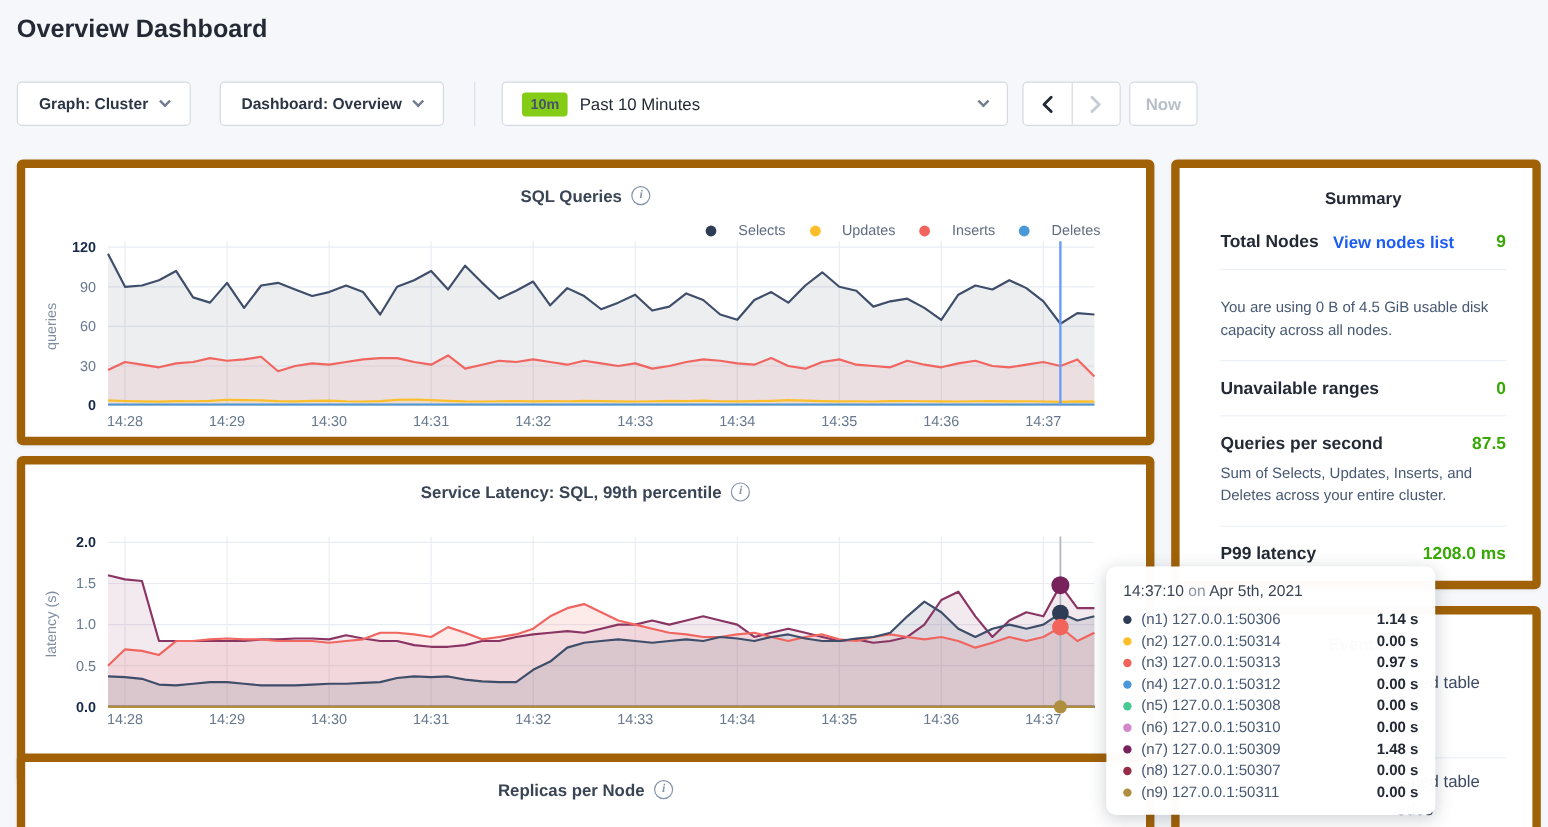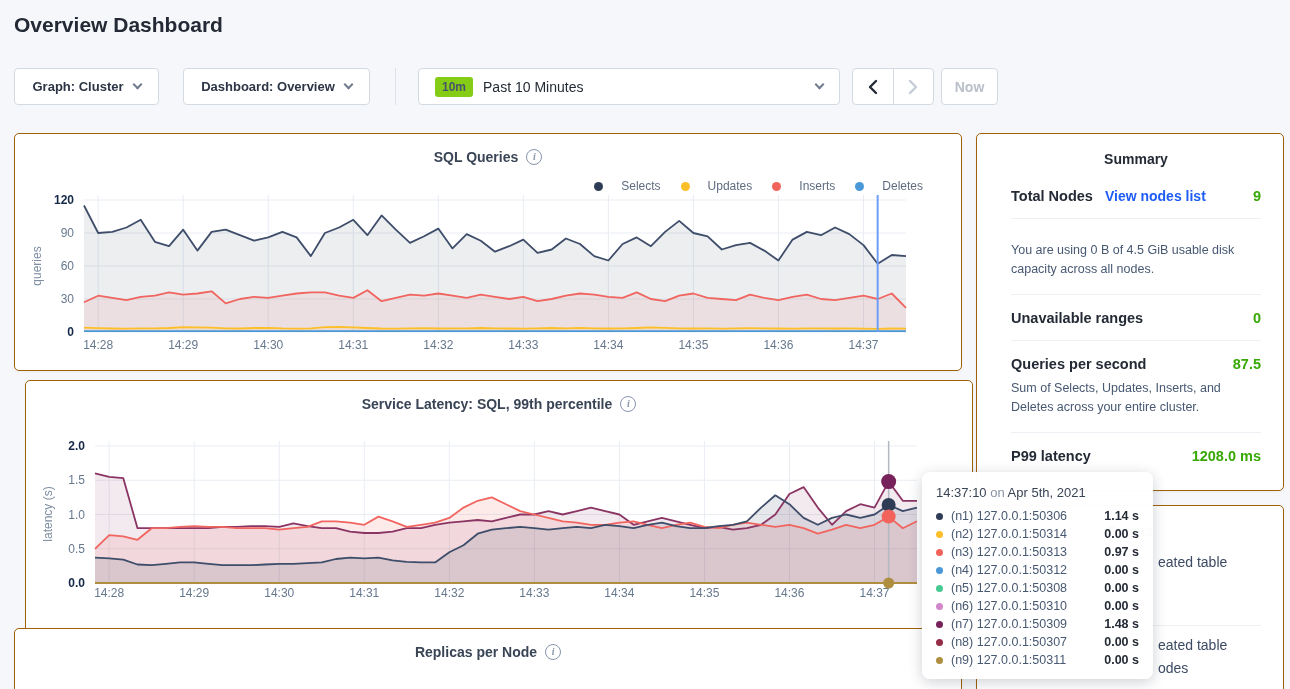--- a/index.html
+++ b/index.html
@@ -19,21 +19,21 @@
   .time-label { font-size:14px; font-weight:400; color:#242a35; }
   .arrow-group { position:absolute; left:852px; top:68px; width:82px; height:37px; background:#fff;
                  border:1px solid #d4dae2; border-radius:4px; display:flex; }
   .arrow-cell { flex:1; display:flex; align-items:center; justify-content:center; cursor:pointer; }
   .arrow-cell + .arrow-cell { border-left:1px solid #d4dae2; }
   .now-btn { position:absolute; left:941px; top:68px; width:57px; height:37px; background:#fff;
              border:1px solid #d4dae2; border-radius:4px; font-size:14px; font-weight:700;
              color:#b9bfc9; display:flex; align-items:center; justify-content:center; }
 
   
-  .card { position:absolute; background:#fff; border:1px solid #a16207; border-radius:5px;
+  .card { position:absolute; background:#fff; border:7px solid #a16207; border-radius:5px;
           box-shadow:0 1px 3px rgba(40,50,70,0.05); }
   .chart-title { position:absolute; left:0; right:0; top:14px; text-align:center;
                  font-size:14px; font-weight:700; color:#394455; }
   .chart-title .ttl { display:inline-block; vertical-align:middle; }
   .info-icon { display:inline-block; vertical-align:middle; margin-left:8px; width:16px; height:16px;
                border:1px solid #8695aa; border-radius:50%; color:#8695aa; font-size:10px;
                line-height:14px; text-align:center; font-family:"Liberation Serif", serif; font-style:italic; }
   .legend { position:absolute; top:45px; right:38px; display:flex; gap:20px; align-items:center; }
   .legend-item { display:flex; align-items:center; gap:18px; font-size:12px; color:#5f6c80; cursor:pointer;justify-content:space-between; }
   .legend-dot { width:9px; height:9px; border-radius:50%; }
@@ -49,21 +49,21 @@
   .sum-link { font-size:14px; font-weight:700; color:#1d5cf5; margin-left:12px; cursor:pointer; }
   .sum-value { margin-left:auto; font-size:14.5px; font-weight:700; color:#37a806; }
   .sum-desc { margin-top:7px; font-size:12.5px; line-height:1.55; color:#475872; }
 
   
   .evt-title { text-align:center; font-size:14px; font-weight:700; color:#394455; padding-top:17px; }
   .evt-frag { position:absolute; font-size:14px; color:#3c4a63; white-space:nowrap; }
   .evt-divider { position:absolute; left:22px; right:22px; height:1px; background:#eceff4; }
 
   
-  .tooltip { position:absolute; left:922px; top:472px; width:231px; background:rgba(255,255,255,0.98);
+  .tooltip { position:absolute; left:922px; top:472px; width:274px; background:rgba(255,255,255,0.98);
              border-radius:8px; box-shadow:0 3px 14px rgba(30,40,60,0.22); padding:13px 14px 10px 14px; z-index:50; }
   .tt-head { font-size:13px; color:#394455; margin-bottom:7px; }
   .tt-on { color:#8a94a6; }
   .tt-row { display:flex; align-items:center; height:18px; font-size:12.5px; }
   .tt-dot { width:7px; height:7px; border-radius:50%; margin-right:8px; flex:none; }
   .tt-node { color:#475872; }
   .tt-val { margin-left:auto; font-weight:700; color:#242a35; }
 </style>
 </head>
 <body>
@@ -157,21 +157,21 @@
       <text x="508.3448275862069" y="215" text-anchor="middle" font-size="12" fill="#67788e">14:33</text>
       <text x="593.3793103448276" y="215" text-anchor="middle" font-size="12" fill="#67788e">14:34</text>
       <text x="678.4137931034483" y="215" text-anchor="middle" font-size="12" fill="#67788e">14:35</text>
       <text x="763.448275862069" y="215" text-anchor="middle" font-size="12" fill="#67788e">14:36</text>
       <text x="848.4827586206897" y="215" text-anchor="middle" font-size="12" fill="#67788e">14:37</text>
       <text x="26" y="132" text-anchor="middle" font-size="12" fill="#7e8da1" transform="rotate(-90 26 132)">queries</text>
       <line x1="862.6551724137931" y1="61" x2="862.6551724137931" y2="198" stroke="#6d9ef7" stroke-width="2"></line>
     </svg>
 </div>
 
-<div class="card" style="left:25px; top:380px; width:948px; height:274px;">
+<div class="card" style="left:14px; top:380px; width:948px; height:274px;">
   <div class="chart-title">
     <span class="ttl">Service Latency: SQL, 99th percentile</span><span class="info-icon">i</span>
   </div>
   <svg class="chart" id="chart-1" width="948" height="238">
       <line x1="69" y1="202" x2="891" y2="202" stroke="#e9edf3" stroke-width="1"></line>
       <line x1="69" y1="167.75" x2="891" y2="167.75" stroke="#e9edf3" stroke-width="1"></line>
       <line x1="69" y1="133.5" x2="891" y2="133.5" stroke="#e9edf3" stroke-width="1"></line>
       <line x1="69" y1="99.25" x2="891" y2="99.25" stroke="#e9edf3" stroke-width="1"></line>
       <line x1="69" y1="65" x2="891" y2="65" stroke="#e9edf3" stroke-width="1"></line>
       <line x1="83.17241379310344" y1="60" x2="83.17241379310344" y2="202" stroke="#e9edf3" stroke-width="1"></line>

